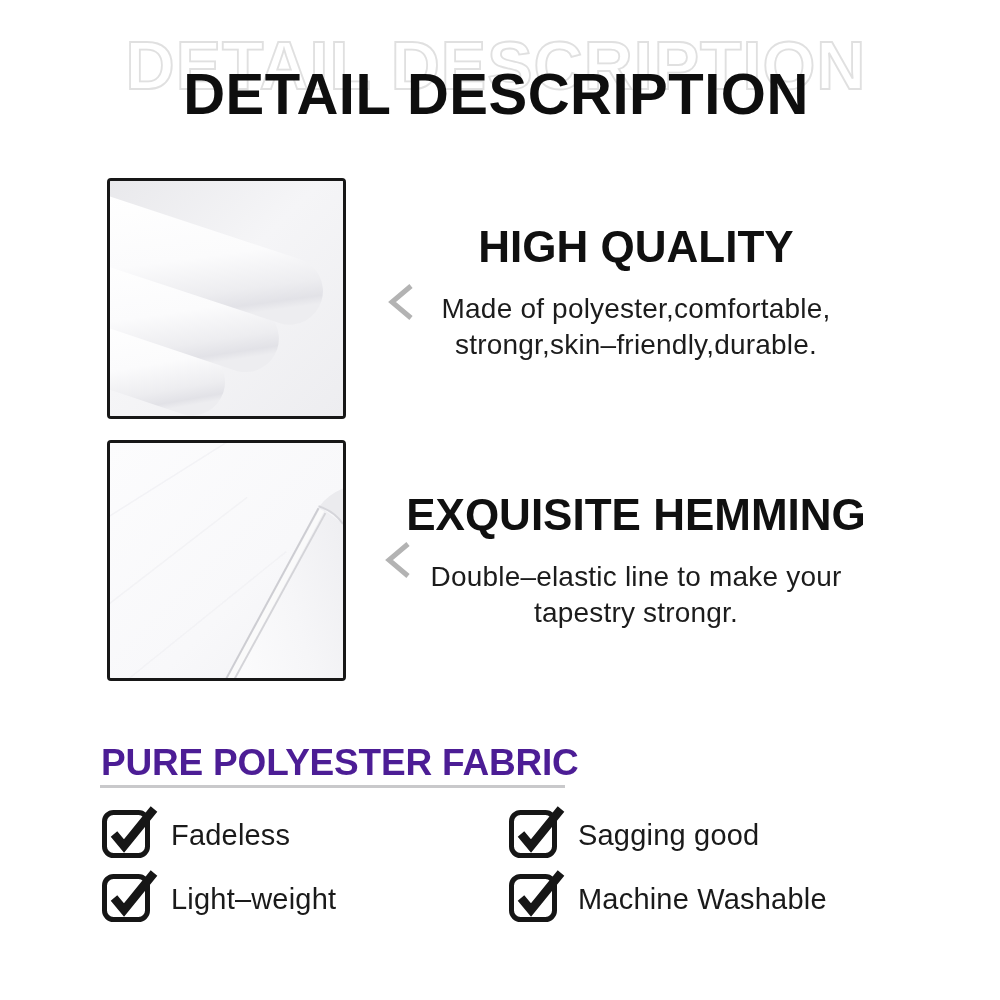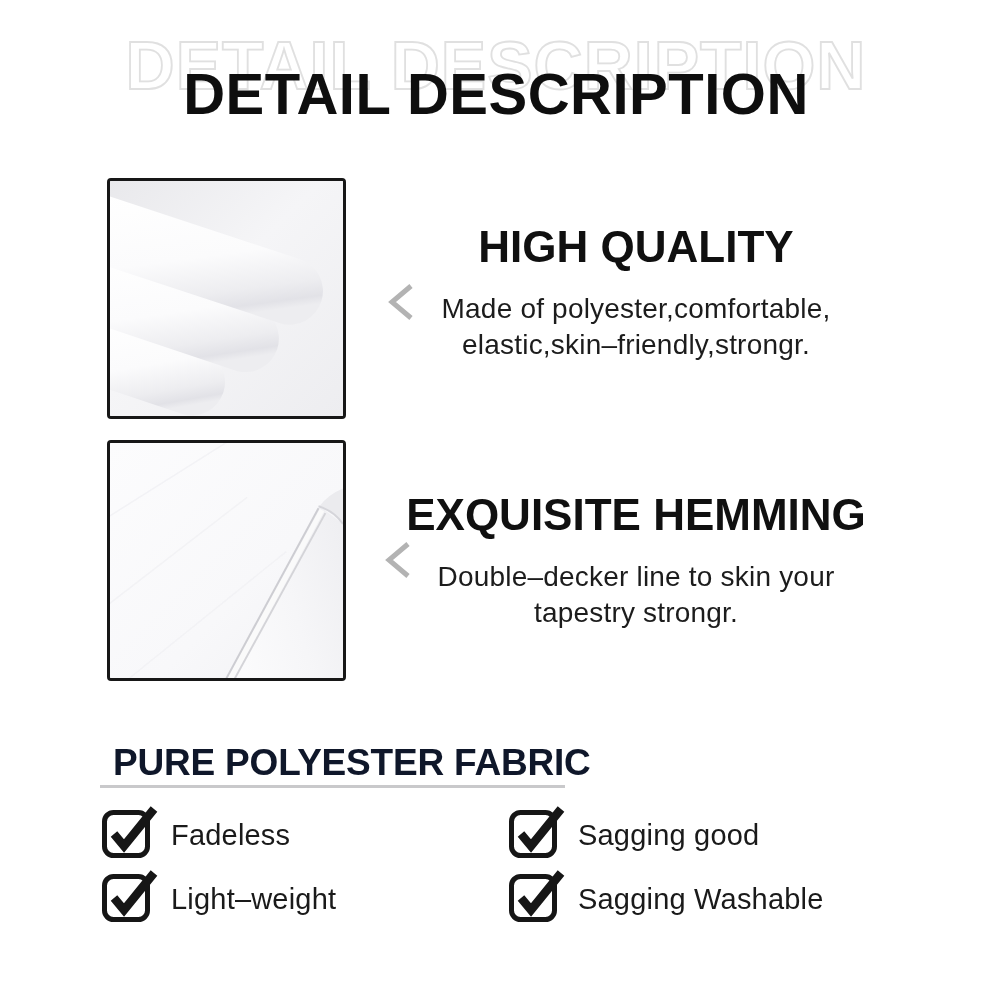--- a/index.html
+++ b/index.html
@@ -38,21 +38,21 @@
   
   .sect{position:absolute;left:401px;width:470px;text-align:center;}
   #sect1{top:224px;}
   #sect2{top:492px;}
   .sect h2{font-size:44px;font-weight:700;line-height:1.05;color:#101010;letter-spacing:0;white-space:nowrap;}
   .sect p{margin-top:21px;font-size:28px;line-height:36px;color:#1c1c1c;letter-spacing:.2px;}
 
   
   .features-heading{
     position:absolute;left:101px;top:742px;font-size:37px;font-weight:700;
-    letter-spacing:-0.2px;color:#0f172a;white-space:nowrap;margin-left:12px;
+    letter-spacing:-0.2px;color:#4c1d95;white-space:nowrap;
   }
   .features-underline{position:absolute;left:100px;top:785px;width:465px;height:3px;background:#c9c9cb;}
 
   .check-item{position:absolute;display:flex;align-items:center;gap:13px;height:52px;}
   #item1{left:102px;top:804px;}
   #item2{left:102px;top:868px;}
   #item3{left:509px;top:804px;}
   #item4{left:509px;top:868px;}
   .cb{display:block;width:56px;height:52px;flex:0 0 auto;}
   .cb svg{display:block;width:100%;height:100%;overflow:visible;}
@@ -90,21 +90,21 @@
   </figure>
 
   <div class="chev" id="chev1">
     <svg viewBox="0 0 27 38">
       <path d="M 24 3 L 5 19 L 24 35" fill="none" stroke="#b3b3b3" stroke-width="5"></path>
     </svg>
   </div>
 
   <section class="sect" id="sect1">
     <h2>HIGH QUALITY</h2>
-    <p><span>Made of polyester,comfortable,</span><br><span>elastic,skin–friendly,strongr.</span></p>
+    <p><span>Made of polyester,comfortable,</span><br><span>strongr,skin–friendly,durable.</span></p>
   </section>
 
   <figure class="photo" id="photo2">
     <svg viewBox="0 0 238 238" preserveAspectRatio="none">
       <defs>
         <linearGradient id="bg2" x1="0" y1="0" x2="1" y2="1">
           <stop offset="0" stop-color="#fcfcfd"></stop>
           <stop offset="0.6" stop-color="#f8f8fa"></stop>
           <stop offset="1" stop-color="#f1f1f4"></stop>
         </linearGradient>
@@ -130,21 +130,21 @@
   </figure>
 
   <div class="chev" id="chev2">
     <svg viewBox="0 0 27 38">
       <path d="M 24 3 L 5 19 L 24 35" fill="none" stroke="#b3b3b3" stroke-width="5"></path>
     </svg>
   </div>
 
   <section class="sect" id="sect2">
     <h2>EXQUISITE HEMMING</h2>
-    <p><span>Double–decker line to skin your</span><br><span>tapestry strongr.</span></p>
+    <p><span>Double–elastic line to make your</span><br><span>tapestry strongr.</span></p>
   </section>
 
   <h3 class="features-heading">PURE POLYESTER FABRIC</h3>
   <div class="features-underline"></div>
 
   <div class="check-item" id="item1">
     <span class="cb">
       <svg viewBox="0 0 56 52">
         <rect x="2.5" y="8.5" width="43" height="43" rx="9" fill="#ffffff" stroke="#161616" stroke-width="5"></rect>
         <path d="M 12 30 L 22 42 L 52 5" fill="none" stroke="#161616" stroke-width="8.5" stroke-linejoin="miter" stroke-miterlimit="10"></path>
@@ -173,16 +173,16 @@
     <span class="check-label">Sagging good</span>
   </div>
 
   <div class="check-item" id="item4">
     <span class="cb">
       <svg viewBox="0 0 56 52">
         <rect x="2.5" y="8.5" width="43" height="43" rx="9" fill="#ffffff" stroke="#161616" stroke-width="5"></rect>
         <path d="M 12 30 L 22 42 L 52 5" fill="none" stroke="#161616" stroke-width="8.5" stroke-linejoin="miter" stroke-miterlimit="10"></path>
       </svg>
     </span>
-    <span class="check-label">Sagging Washable</span>
+    <span class="check-label">Machine Washable</span>
   </div>
 
 </div>
 
 </body></html>

